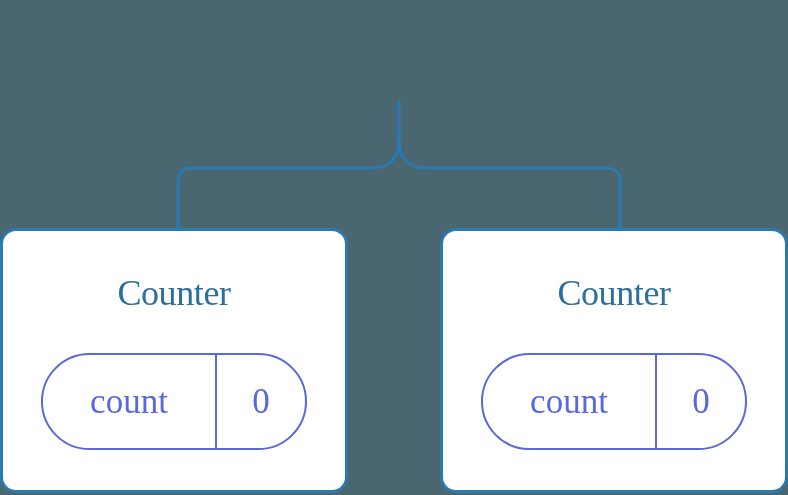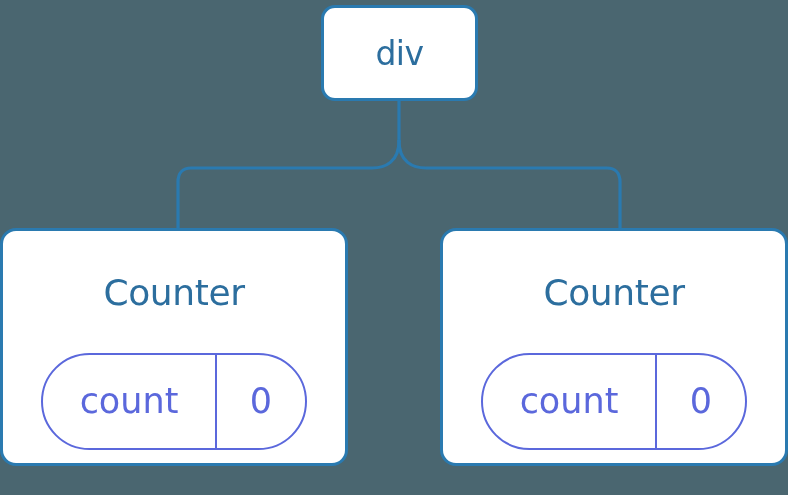--- a/index.html
+++ b/index.html
@@ -53,23 +53,24 @@
   .node-label-root {
     font-size: 33px;
     color: #2c6e9e;
     letter-spacing: -0.5px;
     line-height: 1;
   }
 
   .node-child {
     top: 228px;
     width: 348px;
-    height: 238px;
+    height: 265px;
     border-radius: 16px;
     padding-top: 44px;
+    font-family: Liberation Serif, serif;
   }
   .node-child-left  { left: 0px; }
   .node-child-right { left: 440px; }
 
   .node-label-child {
     font-size: 36px;
     color: #2c6e9e;
     letter-spacing: -0.4px;
     line-height: 1;
   }
@@ -113,23 +114,20 @@
 
   <svg id="connectors" viewBox="0 0 788 495" width="788" height="495" fill="none" xmlns="http://www.w3.org/2000/svg">
 
     <path d="M399 101 L399 141" stroke="#2a7ab0" stroke-width="3.2" stroke-linecap="round"></path>
 
     <path d="M399 141 C399 162 385 168 372 168 L191 168 C183 168 178 173 178 182 L178 228" stroke="#2a7ab0" stroke-width="3.2" stroke-linecap="round"></path>
 
     <path d="M399 141 C399 162 413 168 426 168 L607 168 C615 168 620 173 620 182 L620 228" stroke="#2a7ab0" stroke-width="3.2" stroke-linecap="round"></path>
   </svg>
 
-  <div class="node node-root">
-    <span class="node-label-root">div</span>
-  </div>
 
   <div class="node node-child node-child-left">
     <span class="node-label-child">Counter</span>
     <div class="state-pill">
       <span class="state-key">count</span>
       <span class="state-value">0</span>
     </div>
   </div>
 
   <div class="node node-child node-child-right">

